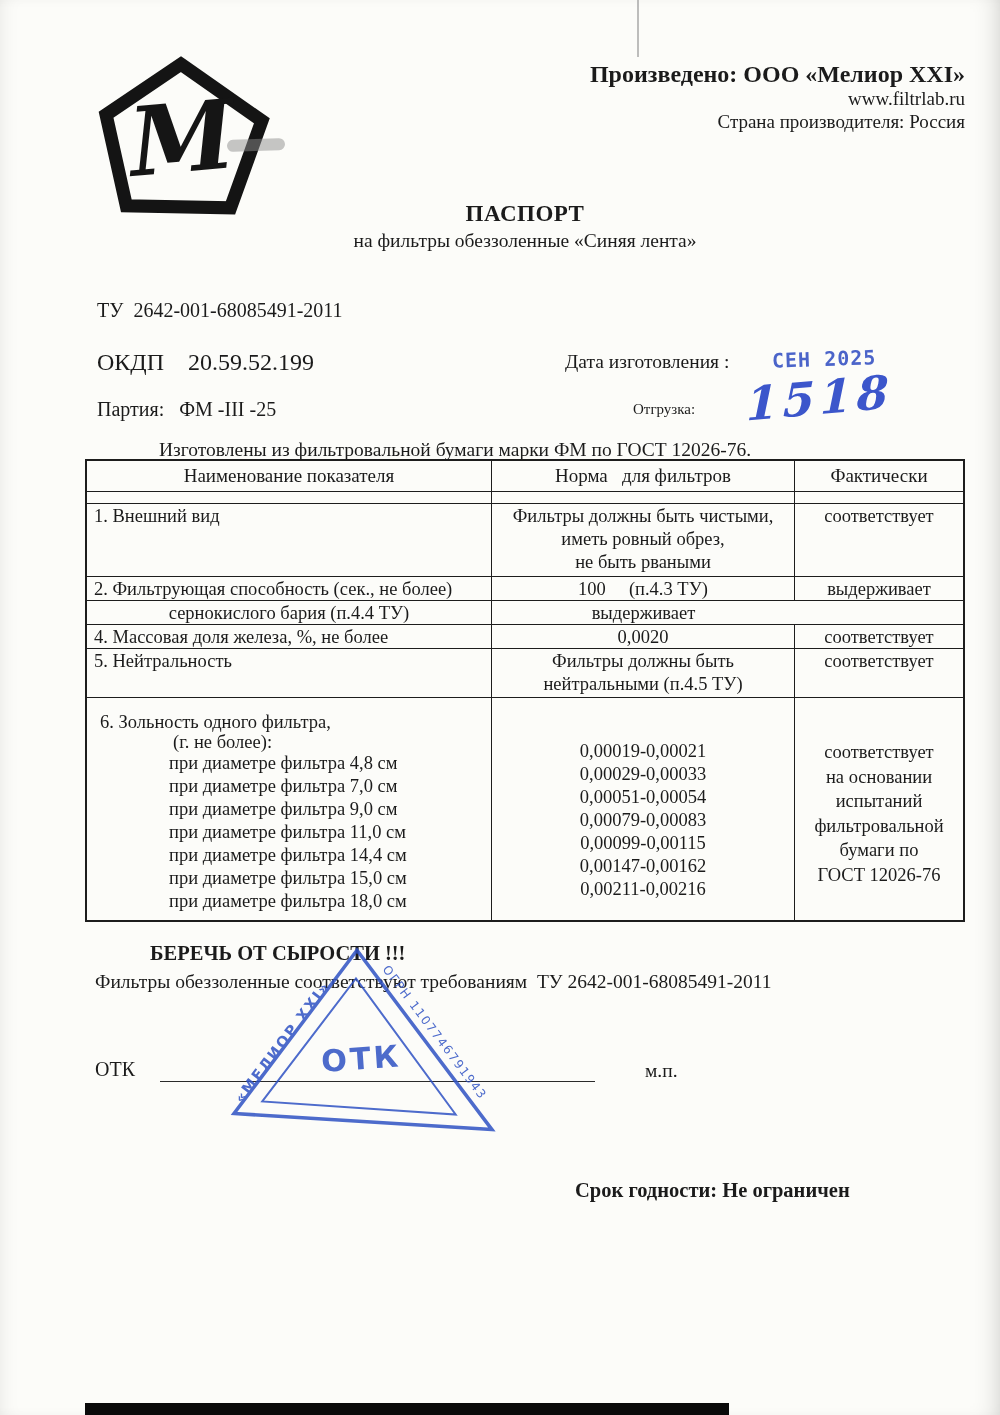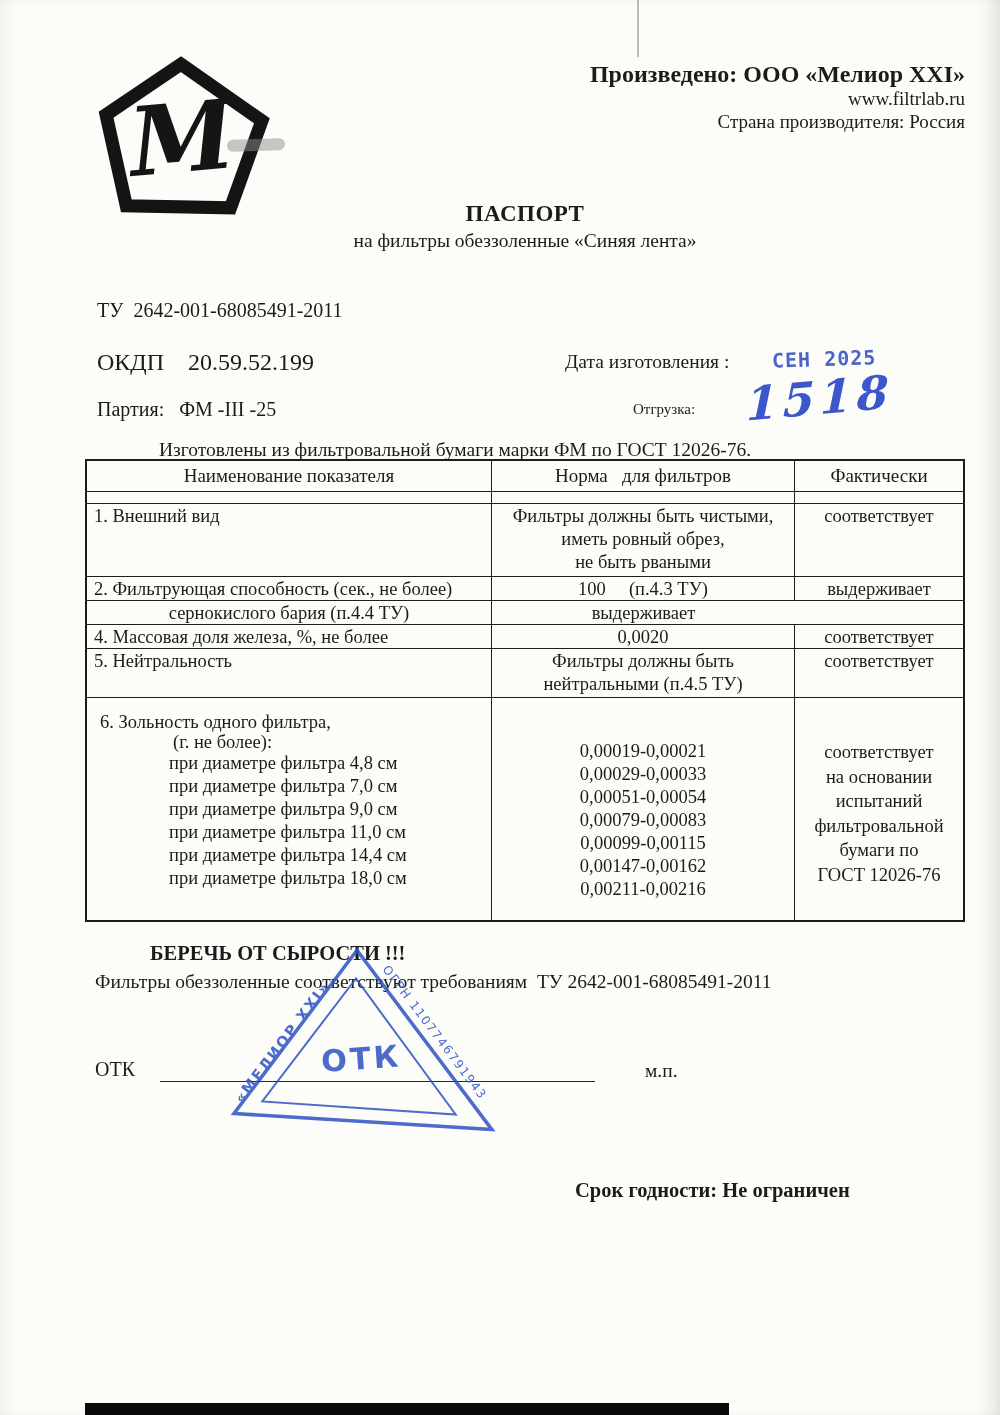--- a/index.html
+++ b/index.html
@@ -144,20 +144,21 @@
     </div>
     <div class="trow r6">
       <div class="cell ash-c1">
         <div class="ash-title" data-bind="table.ash_row.title">6. Зольность одного фильтра,</div>
         <div class="ash-title2" data-bind="table.ash_row.title2">(г. не более):</div>
         <div class="ash-item" data-bind="table.ash_row.items.0.label">при диаметре фильтра 4,8 см</div>
         <div class="ash-item" data-bind="table.ash_row.items.1.label">при диаметре фильтра 7,0 см</div>
         <div class="ash-item" data-bind="table.ash_row.items.2.label">при диаметре фильтра 9,0 см</div>
         <div class="ash-item" data-bind="table.ash_row.items.3.label">при диаметре фильтра 11,0 см</div>
         <div class="ash-item" data-bind="table.ash_row.items.4.label">при диаметре фильтра 14,4 см</div>
+        <div class="ash-item" data-bind="table.ash_row.items.5.label">при диаметре фильтра 15,0 см</div>
         <div class="ash-item" data-bind="table.ash_row.items.6.label">при диаметре фильтра 18,0 см</div>
       </div>
       <div class="cell ash-vals">
         <div class="ash-val" data-bind="table.ash_row.items.0.value">0,00019-0,00021</div>
         <div class="ash-val" data-bind="table.ash_row.items.1.value">0,00029-0,00033</div>
         <div class="ash-val" data-bind="table.ash_row.items.2.value">0,00051-0,00054</div>
         <div class="ash-val" data-bind="table.ash_row.items.3.value">0,00079-0,00083</div>
         <div class="ash-val" data-bind="table.ash_row.items.4.value">0,00099-0,00115</div>
         <div class="ash-val" data-bind="table.ash_row.items.5.value">0,00147-0,00162</div>
         <div class="ash-val" data-bind="table.ash_row.items.6.value">0,00211-0,00216</div>

